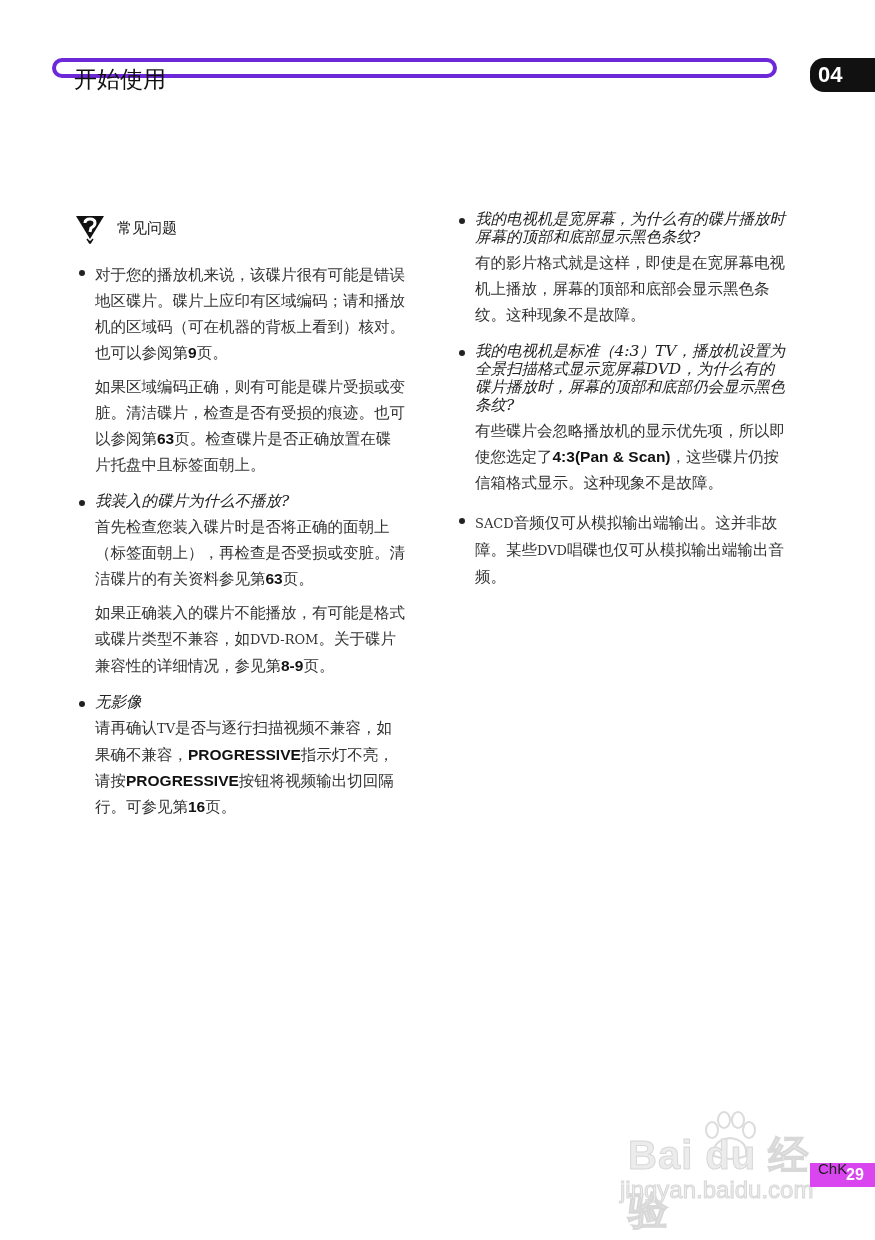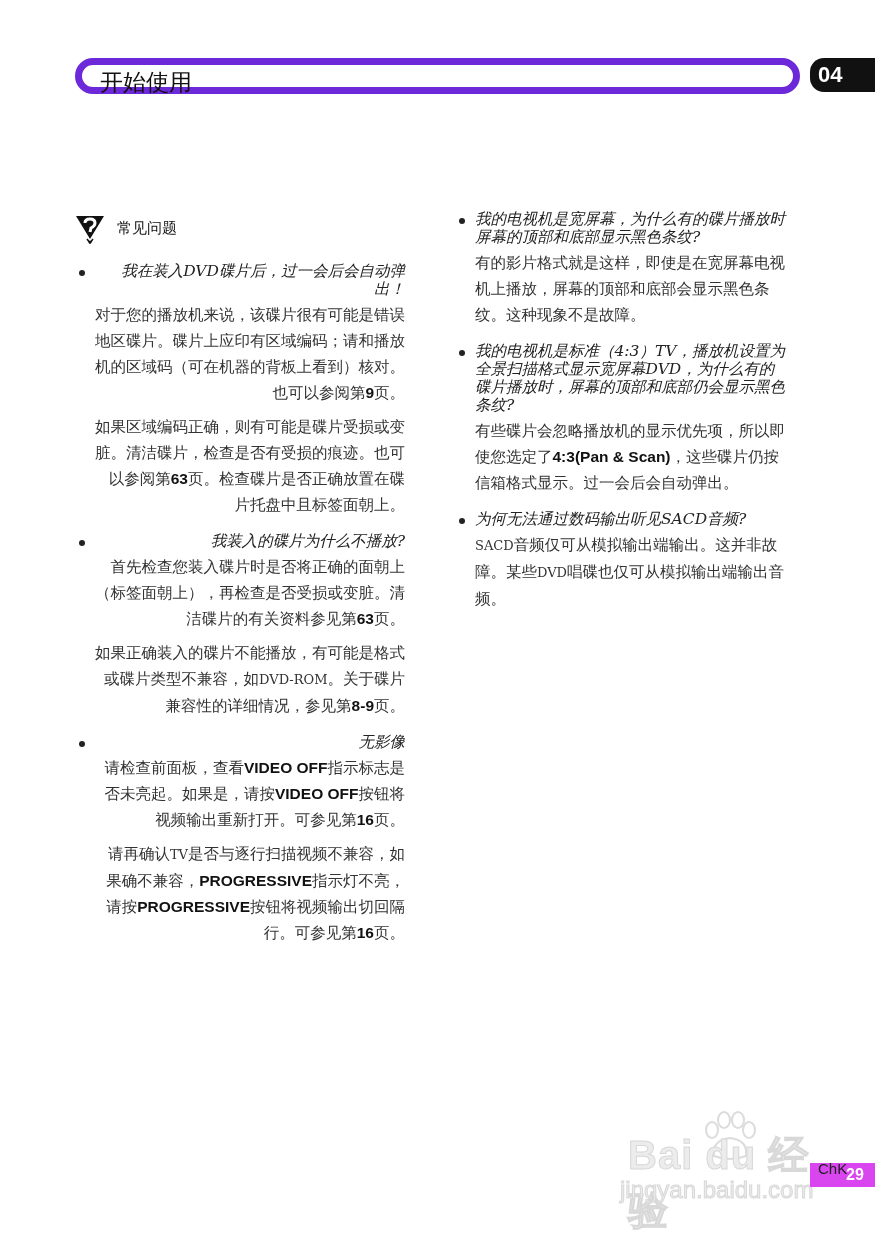--- a/index.html
+++ b/index.html
@@ -2,35 +2,35 @@
 <html><head>
 <meta charset="utf-8">
 <style>
   html, body { margin:0; padding:0; }
   body {
     width:875px; height:1240px; position:relative; overflow:hidden;
     background:#ffffff; color:#1a1a1a;
     font-family:"DejaVu Sans", sans-serif;
   }
   .header-pill {
-    position:absolute; left:75px; top:58px; width:725px; height:36px;
-    border:7px solid #6d28d9; border-radius:18px; box-sizing:border-box;
+    position:absolute; left:52px; top:58px; width:725px; height:20px;
+    border:4px solid #6d28d9; border-radius:18px; box-sizing:border-box;
   }
   .header-title {
     position:absolute; left:18px; top:2px; font-size:23px; line-height:30px;
     font-family:"DejaVu Sans", sans-serif; color:#111; letter-spacing:0px;
   }
   .chapter-tab {
     position:absolute; left:810px; top:58px; width:70px; height:34px;
     background:#111; border-radius:14px 0 0 14px; color:#fff;
     font-family:"Liberation Sans", sans-serif; font-weight:bold; font-size:22px;
     line-height:34px; padding-left:8px; box-sizing:border-box;
   }
   .col { position:absolute; width:330px; }
-  .col-left { left:75px; top:212px;text-align:right; }
+  .col-left { left:75px; top:212px; }
   .col-right { left:455px; top:210px; }
   .section-head { display:flex; align-items:center; margin-bottom:18px; }
   .faq-icon { width:30px; height:32px; margin-right:12px; }
   .section-title { font-size:15px; color:#111; }
   .faq-item { position:relative; padding-left:20px; margin-bottom:14px; }
   .bullet {
     position:absolute; left:4px; top:8px; width:6px; height:6px;
     border-radius:50%; background:#222;
   }
   .question {
@@ -74,54 +74,51 @@
       <path d="M1 4 L29 4 L15 27 Z" fill="#111"></path>
       <path d="M10 11 Q10 7 15 7 Q20 7 20 11 Q20 14 16 16 L15 20" stroke="#fff" stroke-width="3" fill="none"></path>
       <path d="M12 27 L15 31 L18 27" fill="none" stroke="#111" stroke-width="1.5"></path>
       <circle cx="15" cy="30" r="1.5" fill="#111"></circle>
     </svg>
     <span class="section-title">常见问题</span>
   </div>
   <div>
       <div class="faq-item">
         <span class="bullet"></span>
-        <p class="question">我在装入DVD碟片后，过一会后会自动弹出！</p>
         <p class="answer"><span>对于您的播放机来说，该碟片很有可能是错误地区碟片。碟片上应印有区域编码；请和播放机的区域码（可在机器的背板上看到）核对。也可以参阅第</span><b>9</b><span>页。</span></p>
         <p class="answer"><span>如果区域编码正确，则有可能是碟片受损或变脏。清洁碟片，检查是否有受损的痕迹。也可以参阅第</span><b>63</b><span>页。检查碟片是否正确放置在碟片托盘中且标签面朝上。</span></p>
       </div>
       <div class="faq-item">
         <span class="bullet"></span>
         <p class="question">我装入的碟片为什么不播放?</p>
         <p class="answer"><span>首先检查您装入碟片时是否将正确的面朝上（标签面朝上），再检查是否受损或变脏。清洁碟片的有关资料参见第</span><b>63</b><span>页。</span></p>
         <p class="answer"><span>如果正确装入的碟片不能播放，有可能是格式或碟片类型不兼容，如</span><span class="mono">DVD-ROM</span><span>。关于碟片兼容性的详细情况，参见第</span><b>8-9</b><span>页。</span></p>
       </div>
       <div class="faq-item">
         <span class="bullet"></span>
         <p class="question">无影像</p>
-        <p class="answer"><span>请检查前面板，查看</span><b>VIDEO OFF</b><span>指示标志是否未亮起。如果是，请按</span><b>VIDEO OFF</b><span>按钮将视频输出重新打开。可参见第</span><b>16</b><span>页。</span></p>
         <p class="answer"><span>请再确认</span><span class="mono">TV</span><span>是否与逐行扫描视频不兼容，如果确不兼容，</span><b>PROGRESSIVE</b><span>指示灯不亮，请按</span><b>PROGRESSIVE</b><span>按钮将视频输出切回隔行。可参见第</span><b>16</b><span>页。</span></p>
       </div>
     </div>
 </div>
 
 <div class="col col-right">
   <div>
       <div class="faq-item">
         <span class="bullet"></span>
         <p class="question">我的电视机是宽屏幕，为什么有的碟片播放时屏幕的顶部和底部显示黑色条纹?</p>
         <p class="answer"><span>有的影片格式就是这样，即使是在宽屏幕电视机上播放，屏幕的顶部和底部会显示黑色条纹。这种现象不是故障。</span></p>
       </div>
       <div class="faq-item">
         <span class="bullet"></span>
         <p class="question">我的电视机是标准（4:3）TV，播放机设置为全景扫描格式显示宽屏幕DVD，为什么有的碟片播放时，屏幕的顶部和底部仍会显示黑色条纹?</p>
-        <p class="answer"><span>有些碟片会忽略播放机的显示优先项，所以即使您选定了</span><b>4:3(Pan &amp; Scan)</b><span>，这些碟片仍按信箱格式显示。过一会后会自动弹出。</span></p>
+        <p class="answer"><span>有些碟片会忽略播放机的显示优先项，所以即使您选定了</span><b>4:3(Pan &amp; Scan)</b><span>，这些碟片仍按信箱格式显示。这种现象不是故障。</span></p>
       </div>
       <div class="faq-item">
         <span class="bullet"></span>
-        <p class="question">为何无法通过数码输出听见SACD音频?</p>
         <p class="answer"><span class="mono">SACD</span><span>音频仅可从模拟输出端输出。这并非故障。某些</span><span class="mono">DVD</span><span>唱碟也仅可从模拟输出端输出音频。</span></p>
       </div>
     </div>
 </div>
 
 <div class="watermark">
   <svg class="wm-paw" viewBox="0 0 60 52">
     <g fill="none" stroke="#dcdcdc" stroke-width="2">
       <ellipse cx="14" cy="20" rx="6" ry="8"></ellipse>
       <ellipse cx="26" cy="10" rx="6" ry="8"></ellipse>

